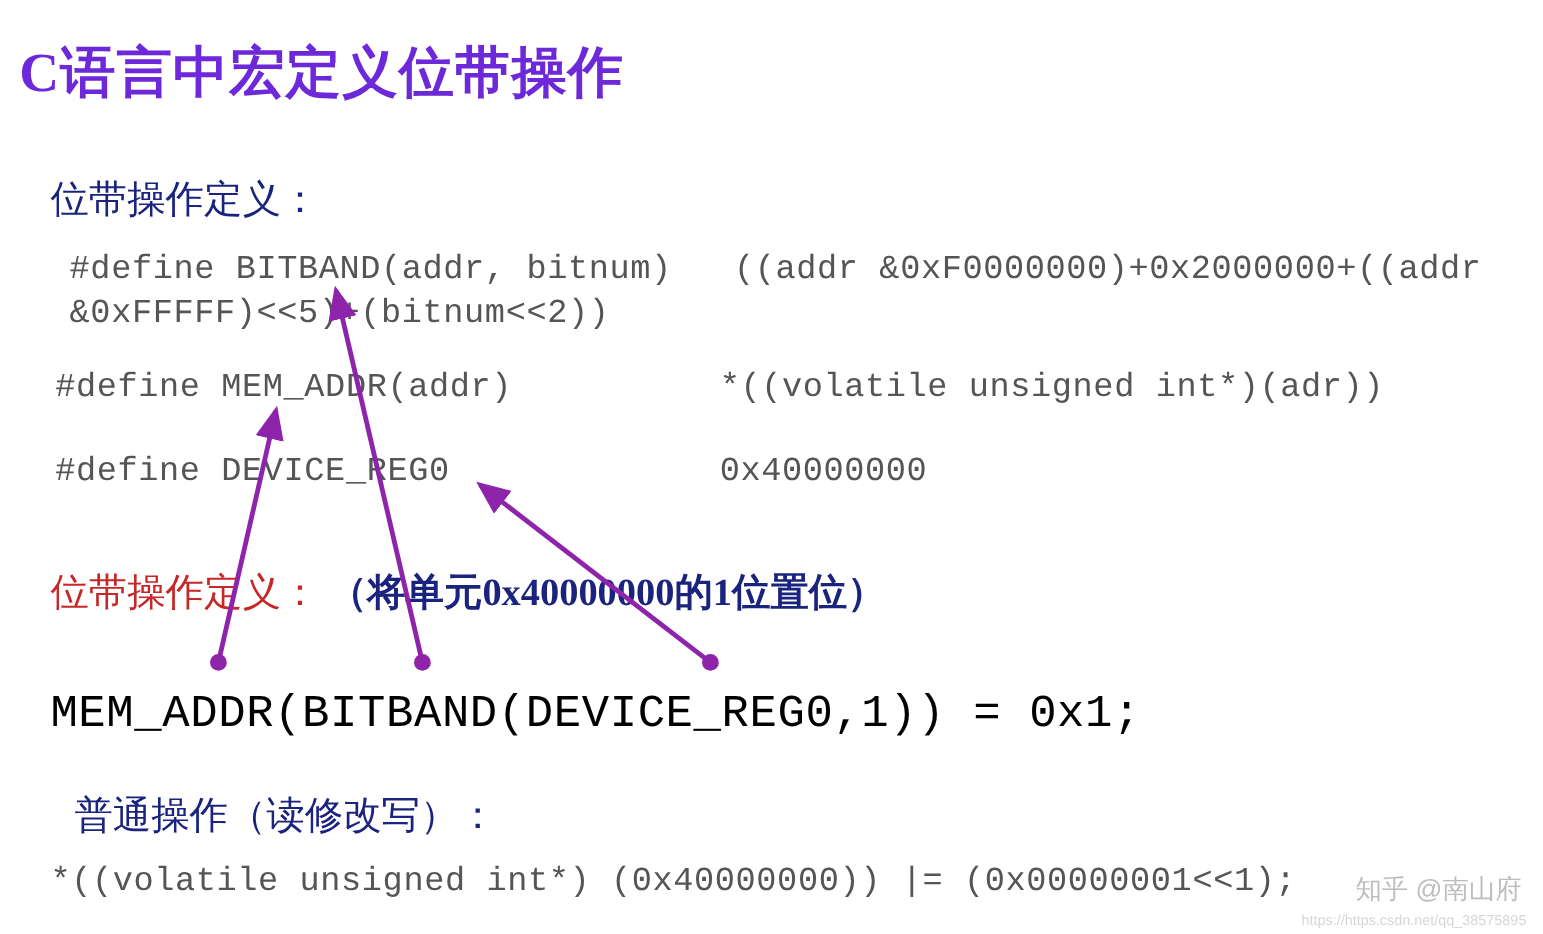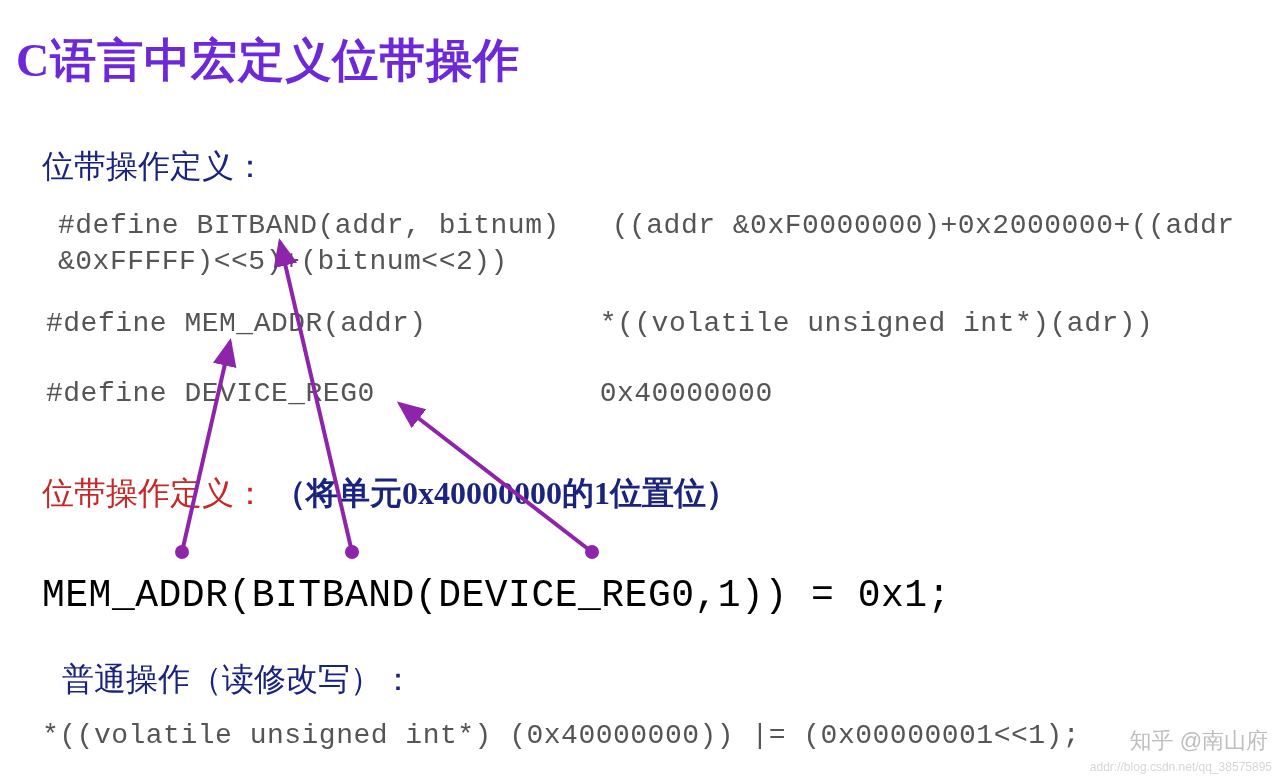--- a/index.html
+++ b/index.html
@@ -108,21 +108,21 @@
   <span class="blue">（将单元0x40000000的1位置位）</span>
 </div>
 
 <div class="usage">MEM_ADDR(BITBAND(DEVICE_REG0,1)) = 0x1;</div>
 
 <div class="sec3">普通操作（读修改写）：</div>
 
 <div class="code code-final">*((volatile unsigned int*) (0x40000000)) |= (0x00000001&lt;&lt;1);</div>
 
 <div class="watermark1">知乎 @南山府</div>
-<div class="watermark2">addr://blog.csdn.net/qq_38575895</div>
+<div class="watermark2">https://https.csdn.net/qq_38575895</div>
 
 <svg class="arrows">
   <defs>
     <marker id="arrowhead" markerWidth="8" markerHeight="8" refX="6" refY="3" orient="auto">
       <path d="M0,0 L7,3 L0,6 Z" fill="#8e24aa"></path>
     </marker>
   </defs>
   <line x1="182" y1="552" x2="230" y2="342" stroke="#8e24aa" stroke-width="4" marker-end="url(#arrowhead)"></line>
   <circle cx="182" cy="552" r="7" fill="#8e24aa"></circle>
   <line x1="352" y1="552" x2="280" y2="242" stroke="#8e24aa" stroke-width="4" marker-end="url(#arrowhead)"></line>

